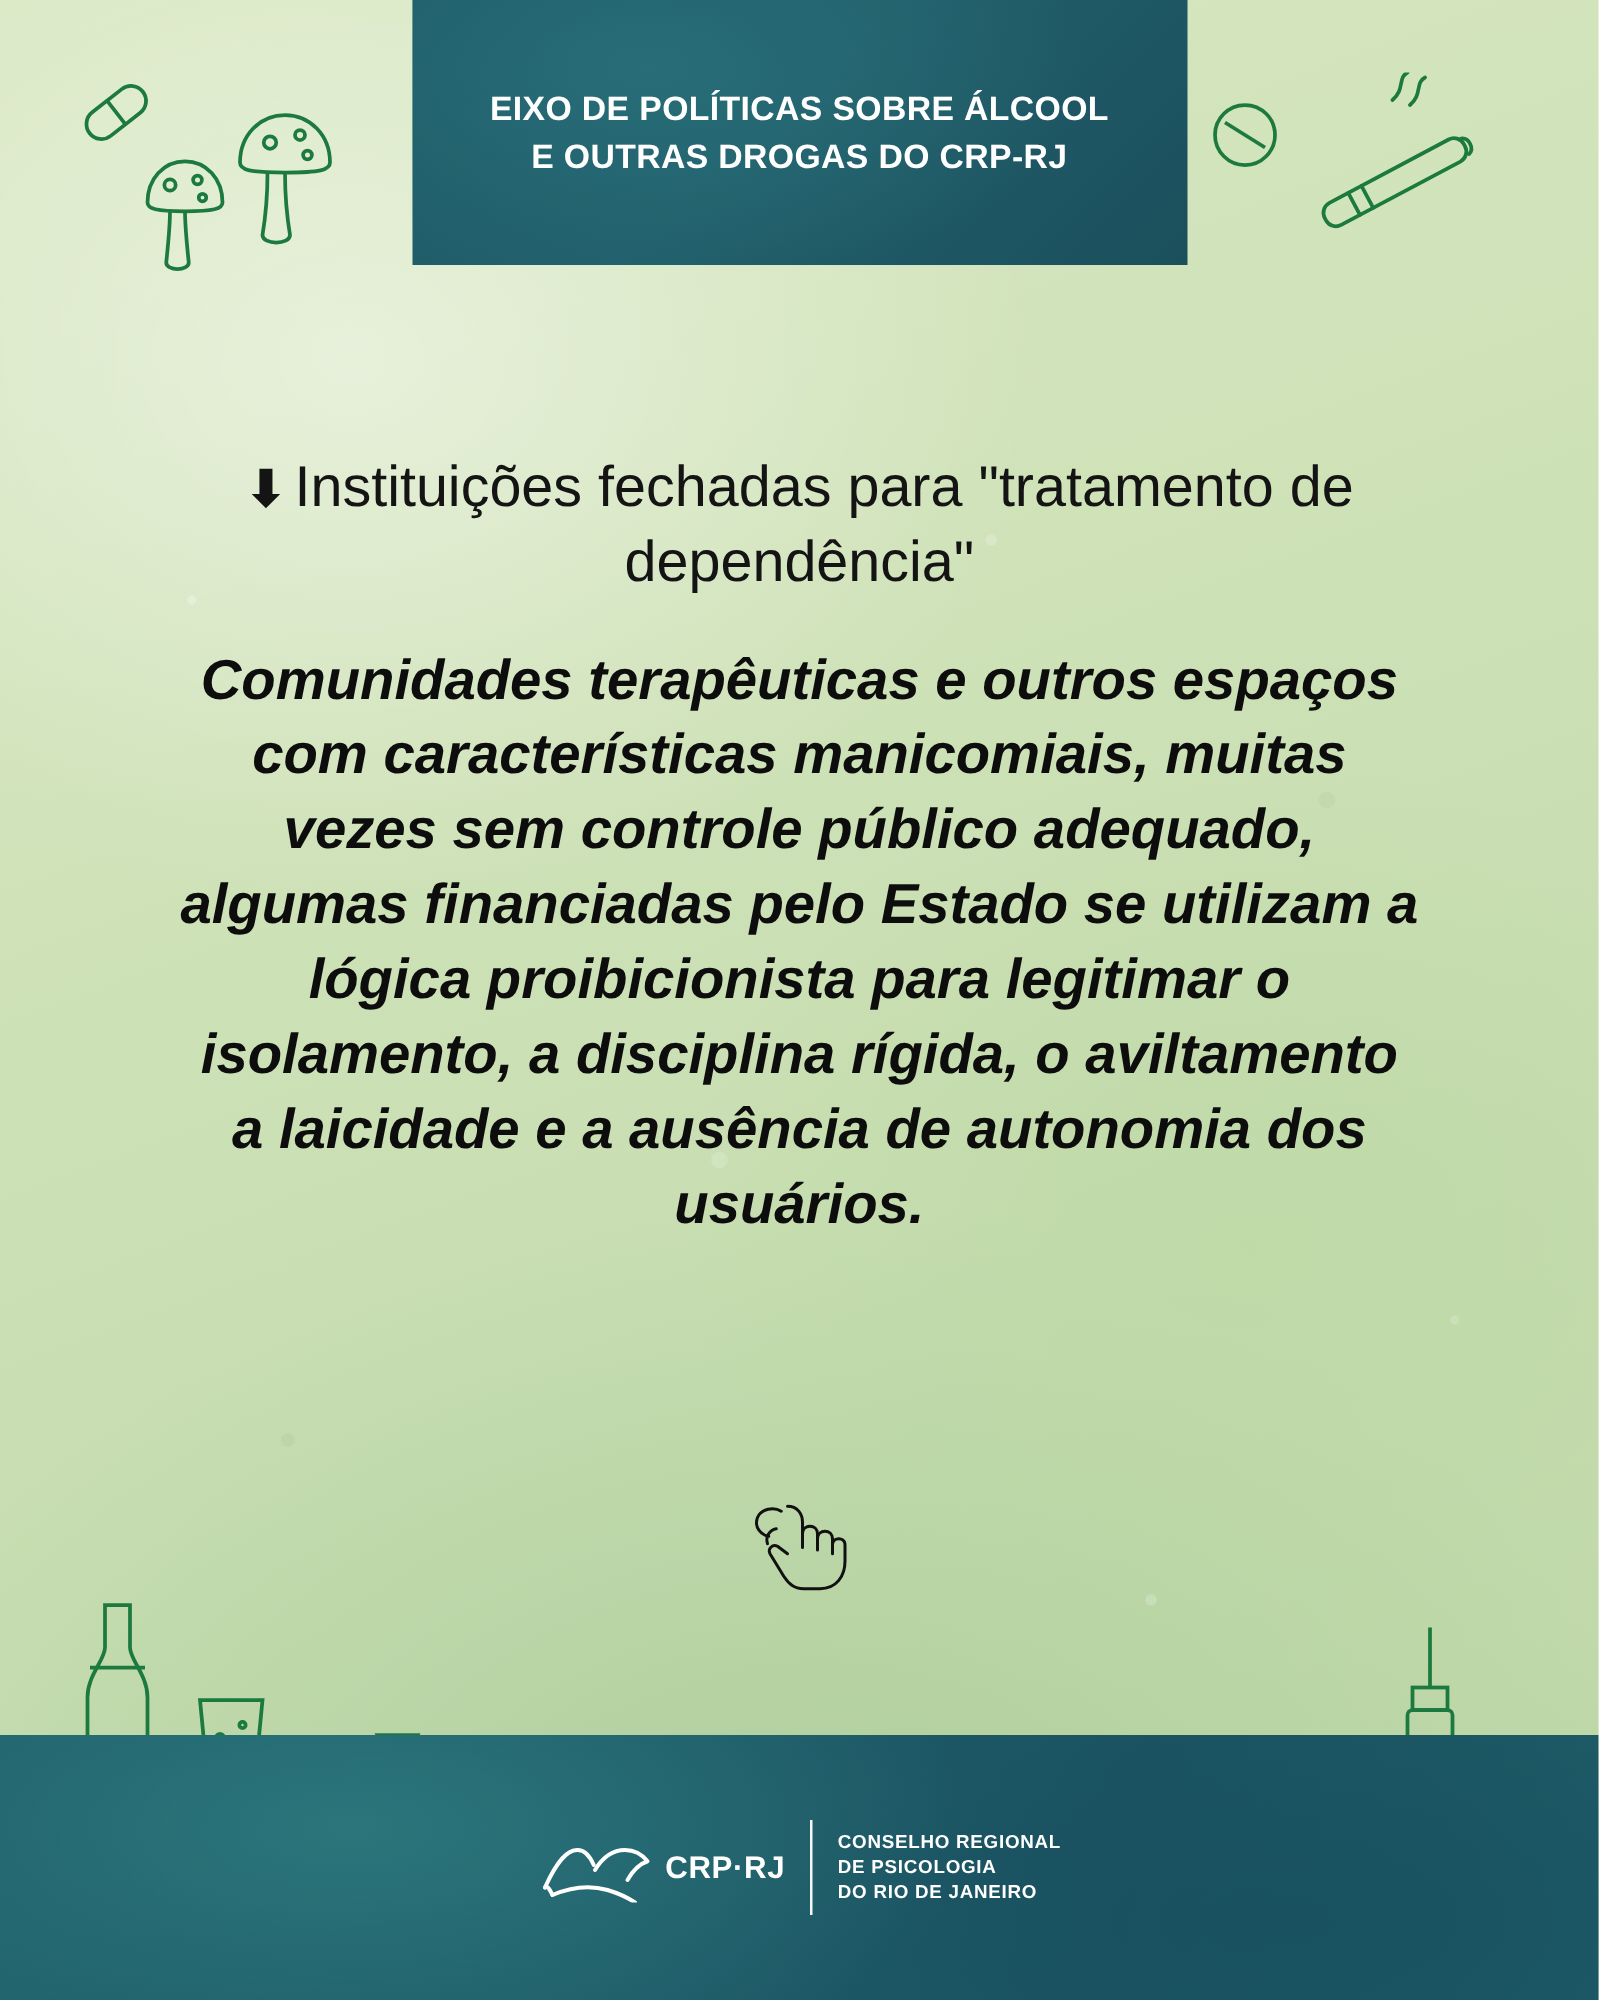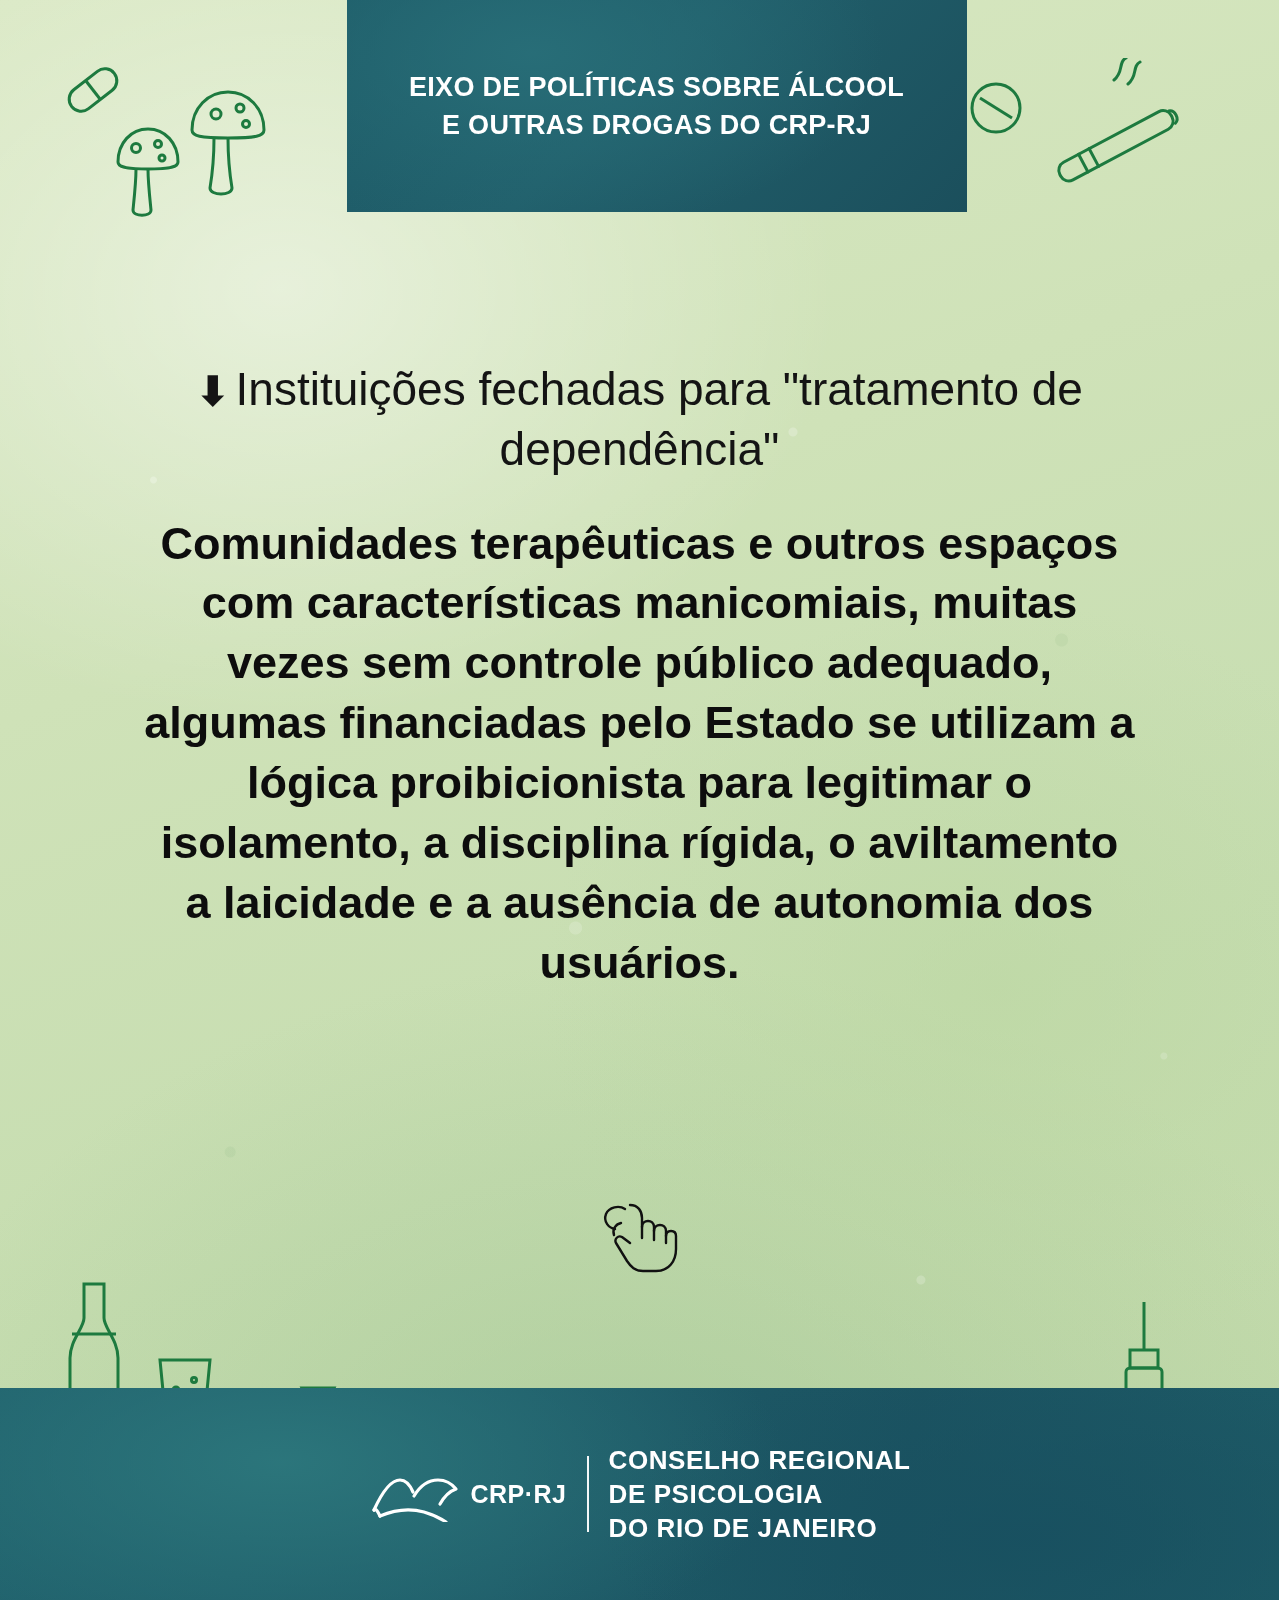--- a/index.html
+++ b/index.html
@@ -47,21 +47,20 @@
     left: 50%;
     transform: translateX(-50%);
     width: 620px;
     height: 212px;
     background:
       radial-gradient(ellipse 500px 260px at 30% 25%, rgba(40,110,120,.95), rgba(30,92,104,0) 70%),
       linear-gradient(135deg, #1d5b67 0%, #215f6b 45%, #1b4f5c 100%);
     display: flex;
     align-items: center;
     justify-content: center;
-    margin-left: 17px;
   }
   .header-banner .title {
     color: #ffffff;
     font-size: 27px;
     font-weight: bold;
     line-height: 1.42;
     text-align: center;
     letter-spacing: .3px;
     padding: 0 26px;
     white-space: pre-line;
@@ -91,20 +90,21 @@
     padding-right: 6px;
   }
   .body-text {
     display: block;
     font-size: 45px;
     line-height: 1.33;
     font-weight: bold;
     color: #0d0d0d;
     margin: 12px;
     padding: 0 42px;
+    font-style: italic;
   }
 
   
   .swipe-icon {
     position: absolute;
     top: 1195px;
     left: 50%;
     transform: translateX(-50%);
     width: 90px;
     height: 80px;
@@ -143,21 +143,21 @@
     letter-spacing: .5px;
   }
   .logo-divider {
     width: 2px;
     height: 76px;
     background: #ffffff;
     opacity: .95;
   }
   .logo-lines {
     color: #ffffff;
-    font-size: 26px;
+    font-size: 15px;
     font-weight: bold;
     line-height: 1.32;
     letter-spacing: .6px;
     text-align: left;
   }
 
   
   .deco {
     position: absolute;
     pointer-events: none;

